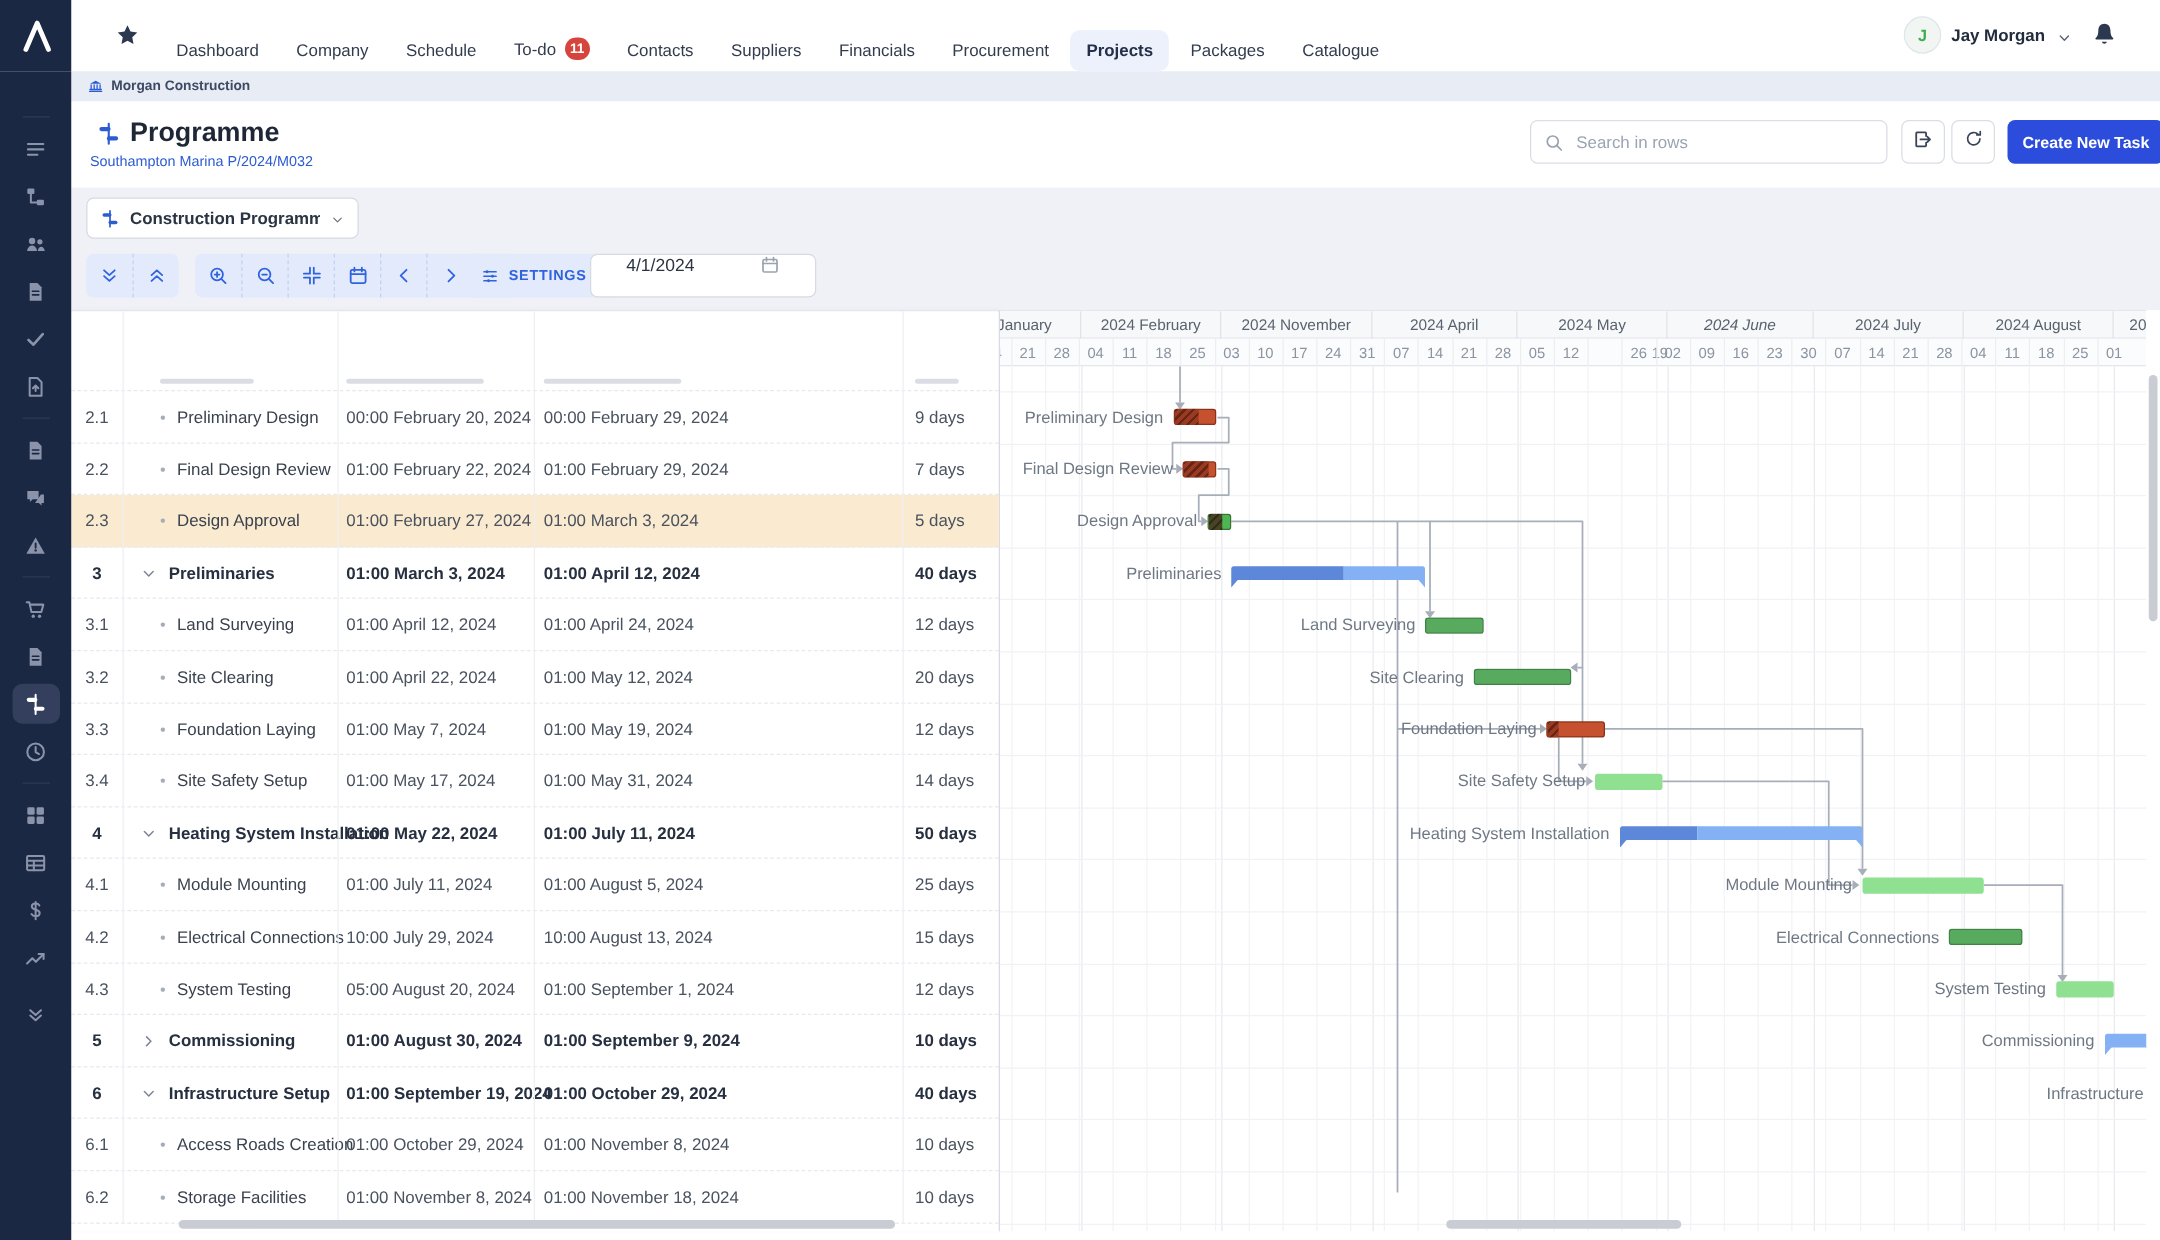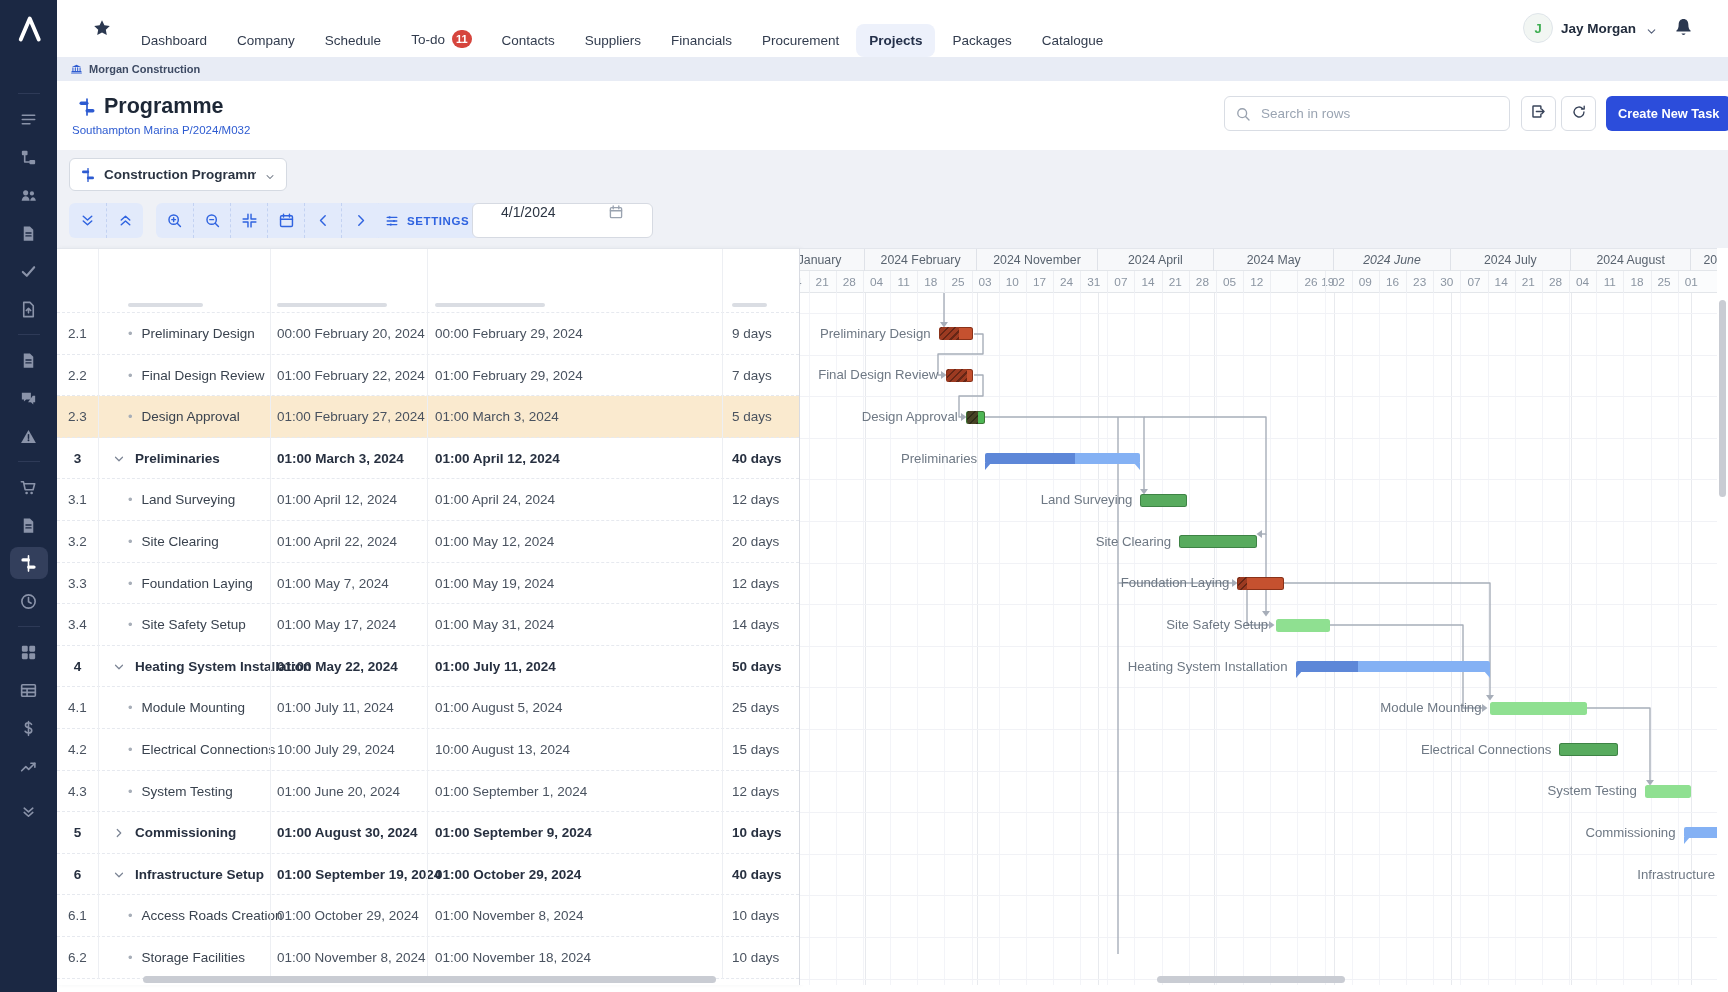--- a/index.html
+++ b/index.html
@@ -427,21 +427,21 @@
           <div class="cell c-start">10:00 July 29, 2024</div>
           <div class="cell c-finish">10:00 August 13, 2024</div>
           <div class="cell c-dur">15 days</div>
         </div>
         <div class="row child">
           <div class="cell c-wbs">4.3</div>
           <div class="cell c-name">
             <span class="bullet">•</span>
             <span>System Testing</span>
           </div>
-          <div class="cell c-start">01:00 June 20, 2024</div>
+          <div class="cell c-start">05:00 August 20, 2024</div>
           <div class="cell c-finish">01:00 September 1, 2024</div>
           <div class="cell c-dur">12 days</div>
         </div>
         <div class="row parent">
           <div class="cell c-wbs">5</div>
           <div class="cell c-name">
             <span class="chev-ic">
               <svg viewBox="0 0 20 20" width="14" height="14" fill="none" stroke="currentColor" stroke-width="1.7" stroke-linecap="round" stroke-linejoin="round">
                 <path d="M7.5 5L12.5 10l-5 5"></path>
               </svg>

